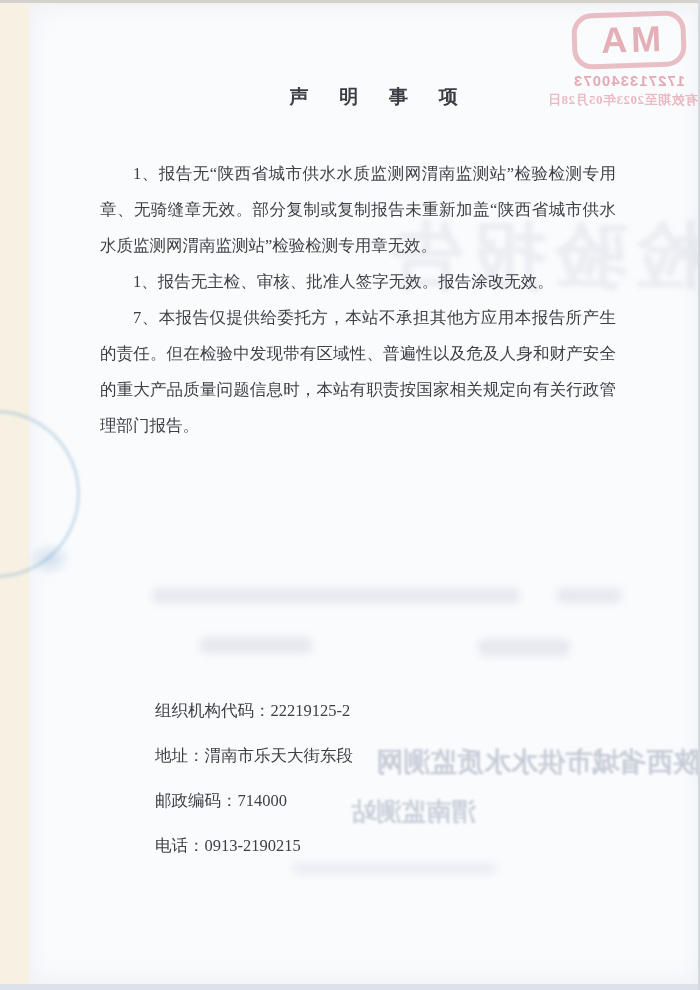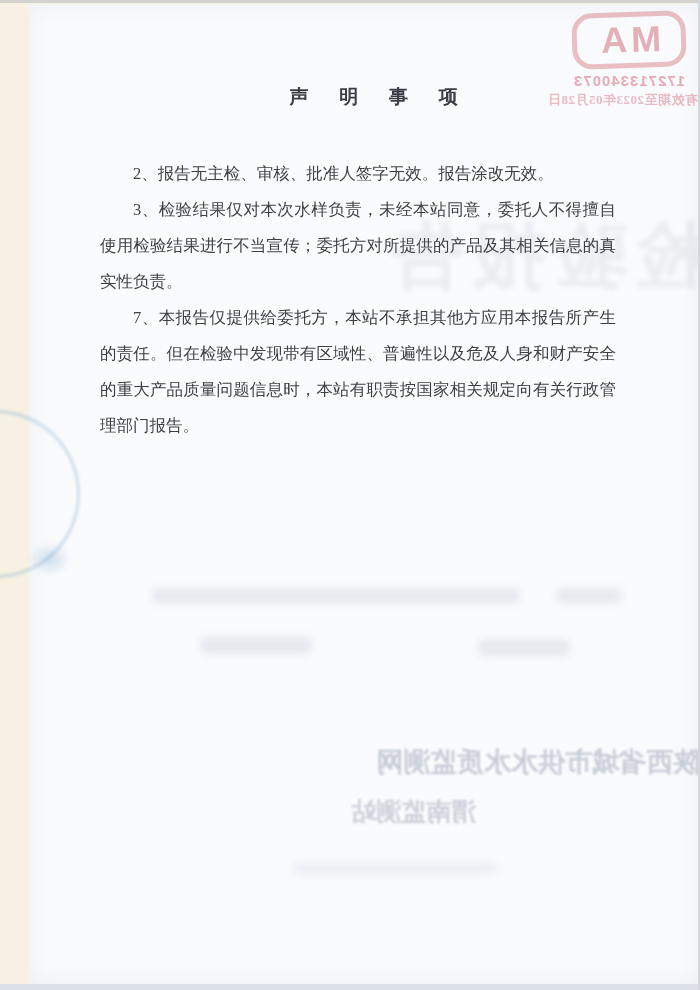--- a/index.html
+++ b/index.html
@@ -142,22 +142,28 @@
 
   <div class="blue-arc"></div>
   <div class="blue-speck"></div>
 
   <div class="bleed-net mirror">陕西省城市供水水质监测网</div>
   <div class="bleed-station mirror">渭南监测站</div>
 
   <div class="title">声 明 事 项</div>
 
   <div class="body-text">
-    <p>2、报告无主检、审核、批准人签字无效。报告涂改无效。</p>
-    <p>3、检验结果仅对本次水样负责，未经本站同意，委托人不得擅自使用检验结果进行不当宣传；委托方对所提供的产品及其相关信息的真实性负责。</p>
+    <p>1、报告无“陕西省城市供水水质监测网渭南监测站”检验检测专用章、无骑缝章无效。部分复制或复制报告未重新加盖“陕西省城市供水水质监测网渭南监测站”检验检测专用章无效。</p>
+    <p>1、报告无主检、审核、批准人签字无效。报告涂改无效。</p>
     <p>7、本报告仅提供给委托方，本站不承担其他方应用本报告所产生的责任。但在检验中发现带有区域性、普遍性以及危及人身和财产安全的重大产品质量问题信息时，本站有职责按国家相关规定向有关行政管理部门报告。</p>
   </div>
 
+  <div class="contact">
+    <div>组织机构代码：22219125-2</div>
+    <div>地址：渭南市乐天大街东段</div>
+    <div>邮政编码：714000</div>
+    <div>电话：0913-2190215</div>
+  </div>
 
   <div class="edge-top"></div>
   <div class="edge-bottom"></div>
   <div class="edge-right"></div>
 </div>
 
 </body></html>

